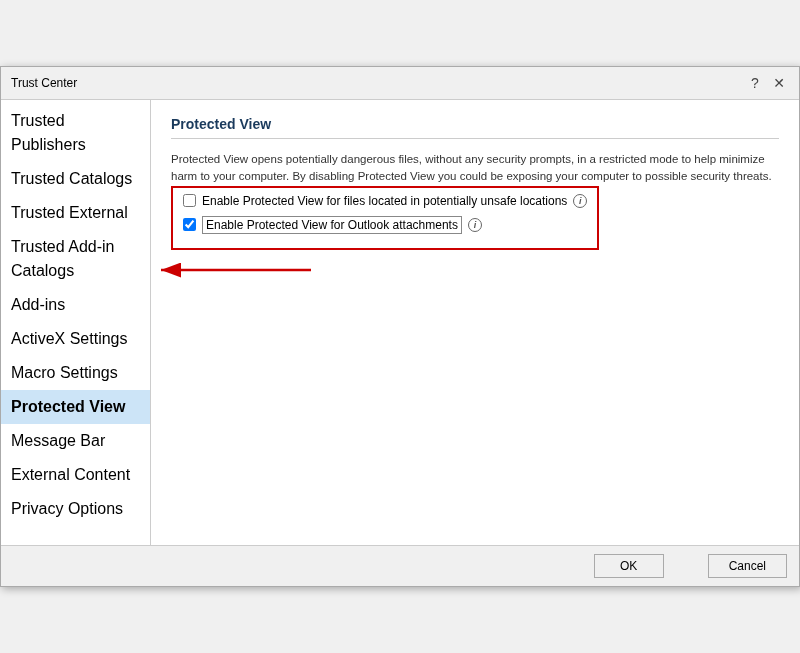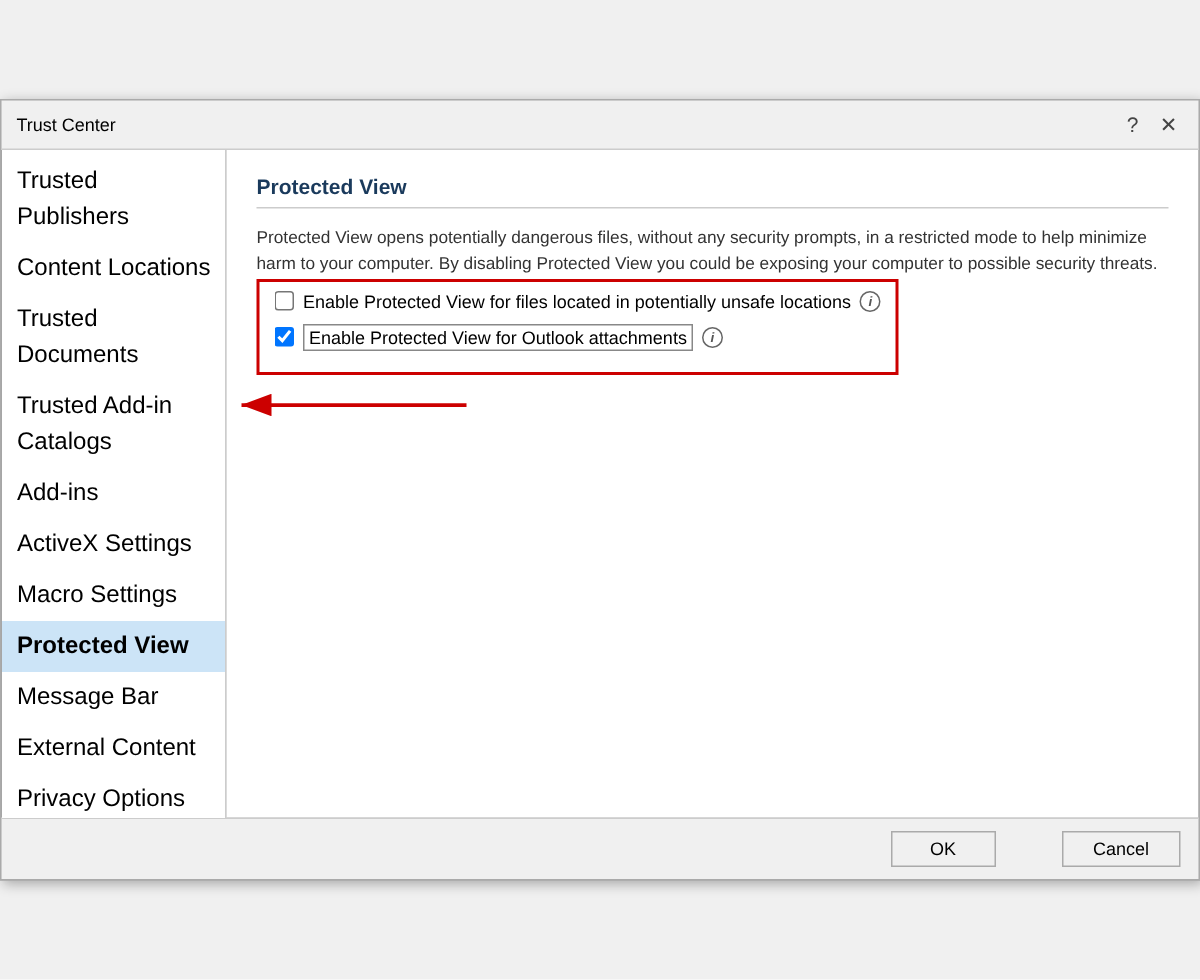--- a/index.html
+++ b/index.html
@@ -153,22 +153,22 @@
       <button class="title-btn">?</button>
       <button class="title-btn close">✕</button>
     </div>
   </div>
 
   <div class="dialog-body">
 
     <div class="sidebar">
 
     <div class="sidebar-item">Trusted Publishers</div>
-        <div class="sidebar-item">Content Locations</div>
-        <div class="sidebar-item">Trusted Documents</div>
+        <div class="sidebar-item">Trusted Catalogs</div>
+        <div class="sidebar-item">Trusted External</div>
         <div class="sidebar-item">Trusted Add-in Catalogs</div>
         <div class="sidebar-item">Add-ins</div>
         <div class="sidebar-item">ActiveX Settings</div>
         <div class="sidebar-item">Macro Settings</div>
         <div class="sidebar-item active">Protected View</div>
         <div class="sidebar-item">Message Bar</div>
         <div class="sidebar-item">External Content</div>
         <div class="sidebar-item">Privacy Options</div>
       </div>
 

